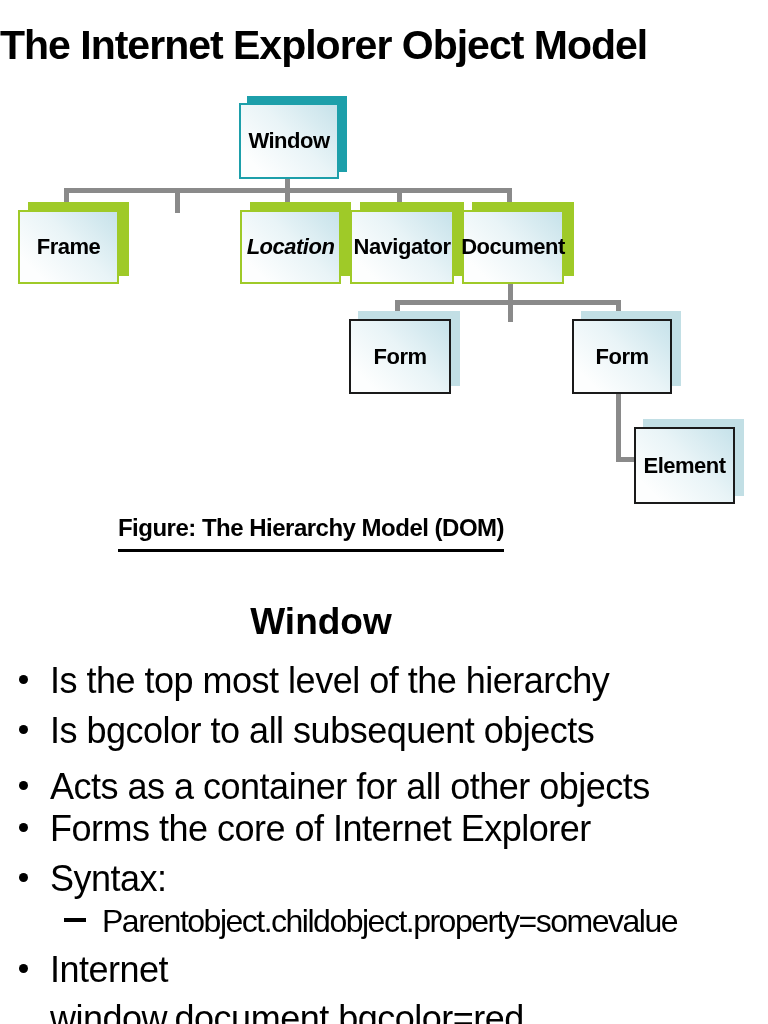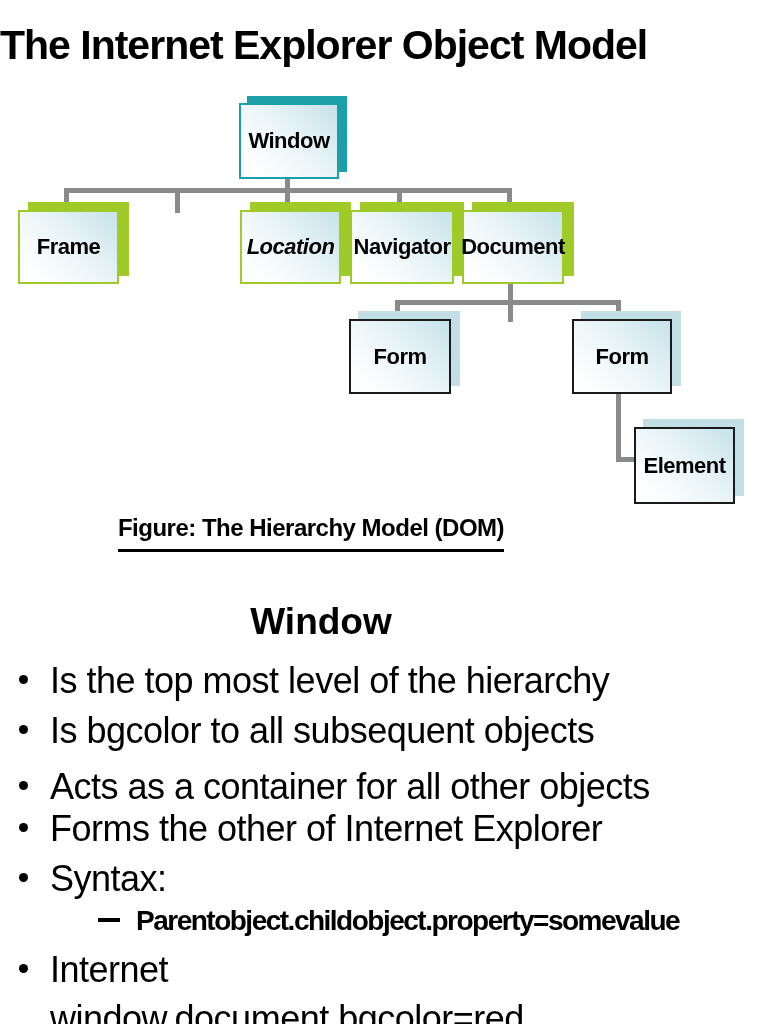--- a/index.html
+++ b/index.html
@@ -69,21 +69,21 @@
   .line{
     position:absolute;left:50px;right:0;line-height:40px;
     font-size:36px;letter-spacing:-0.5px;white-space:nowrap;
   }
   .line .dot{
     position:absolute;left:-31px;top:14px;width:9px;height:9px;
     border-radius:50%;background:#000;
   }
   .b1{top:661px;} .b2{top:711px;} .b3{top:759px;margin-top:8px;} .b4{top:809px;}
   .b5{top:859px;font-weight:normal;}
-  .sub{top:901px;left:136px;font-weight:bold;font-size:28px;letter-spacing:-1.5px;}
+  .sub{top:901px;left:102px;font-weight:normal;font-size:32px;letter-spacing:-1.5px;}
   .sub .dash{
     position:absolute;left:-38px;top:17px;width:22px;height:4px;background:#000;
   }
   .b6{top:950px;}
   .code-line{top:999px;}
 </style>
 </head>
 <body>
 
 <div class="slide-title">The Internet Explorer Object Model</div>
@@ -143,21 +143,21 @@
 <div class="line b2">
   <span class="dot"></span>
   <span>Is bgcolor to all subsequent objects</span>
 </div>
 <div class="line b3">
   <span class="dot"></span>
   <span>Acts as a container for all other objects</span>
 </div>
 <div class="line b4">
   <span class="dot"></span>
-  <span>Forms the other of Internet Explorer</span>
+  <span>Forms the core of Internet Explorer</span>
 </div>
 <div class="line b5">
   <span class="dot"></span>
   <span>Syntax:</span>
 </div>
 <div class="line sub">
   <span class="dash"></span>
   <span>Parentobject.childobject.property=somevalue</span>
 </div>
 <div class="line b6">

